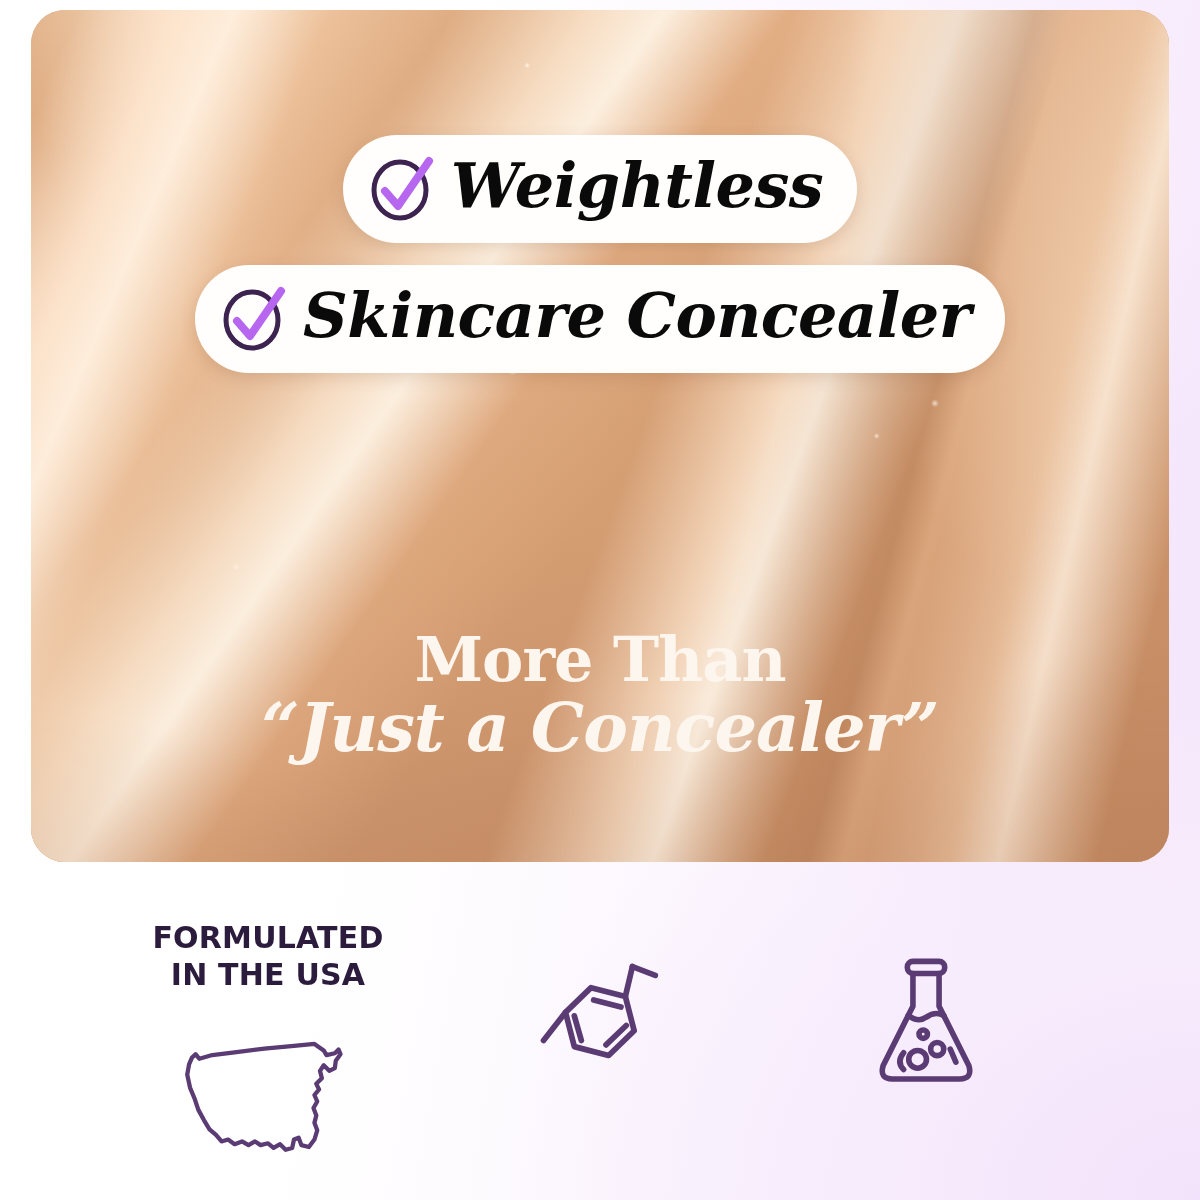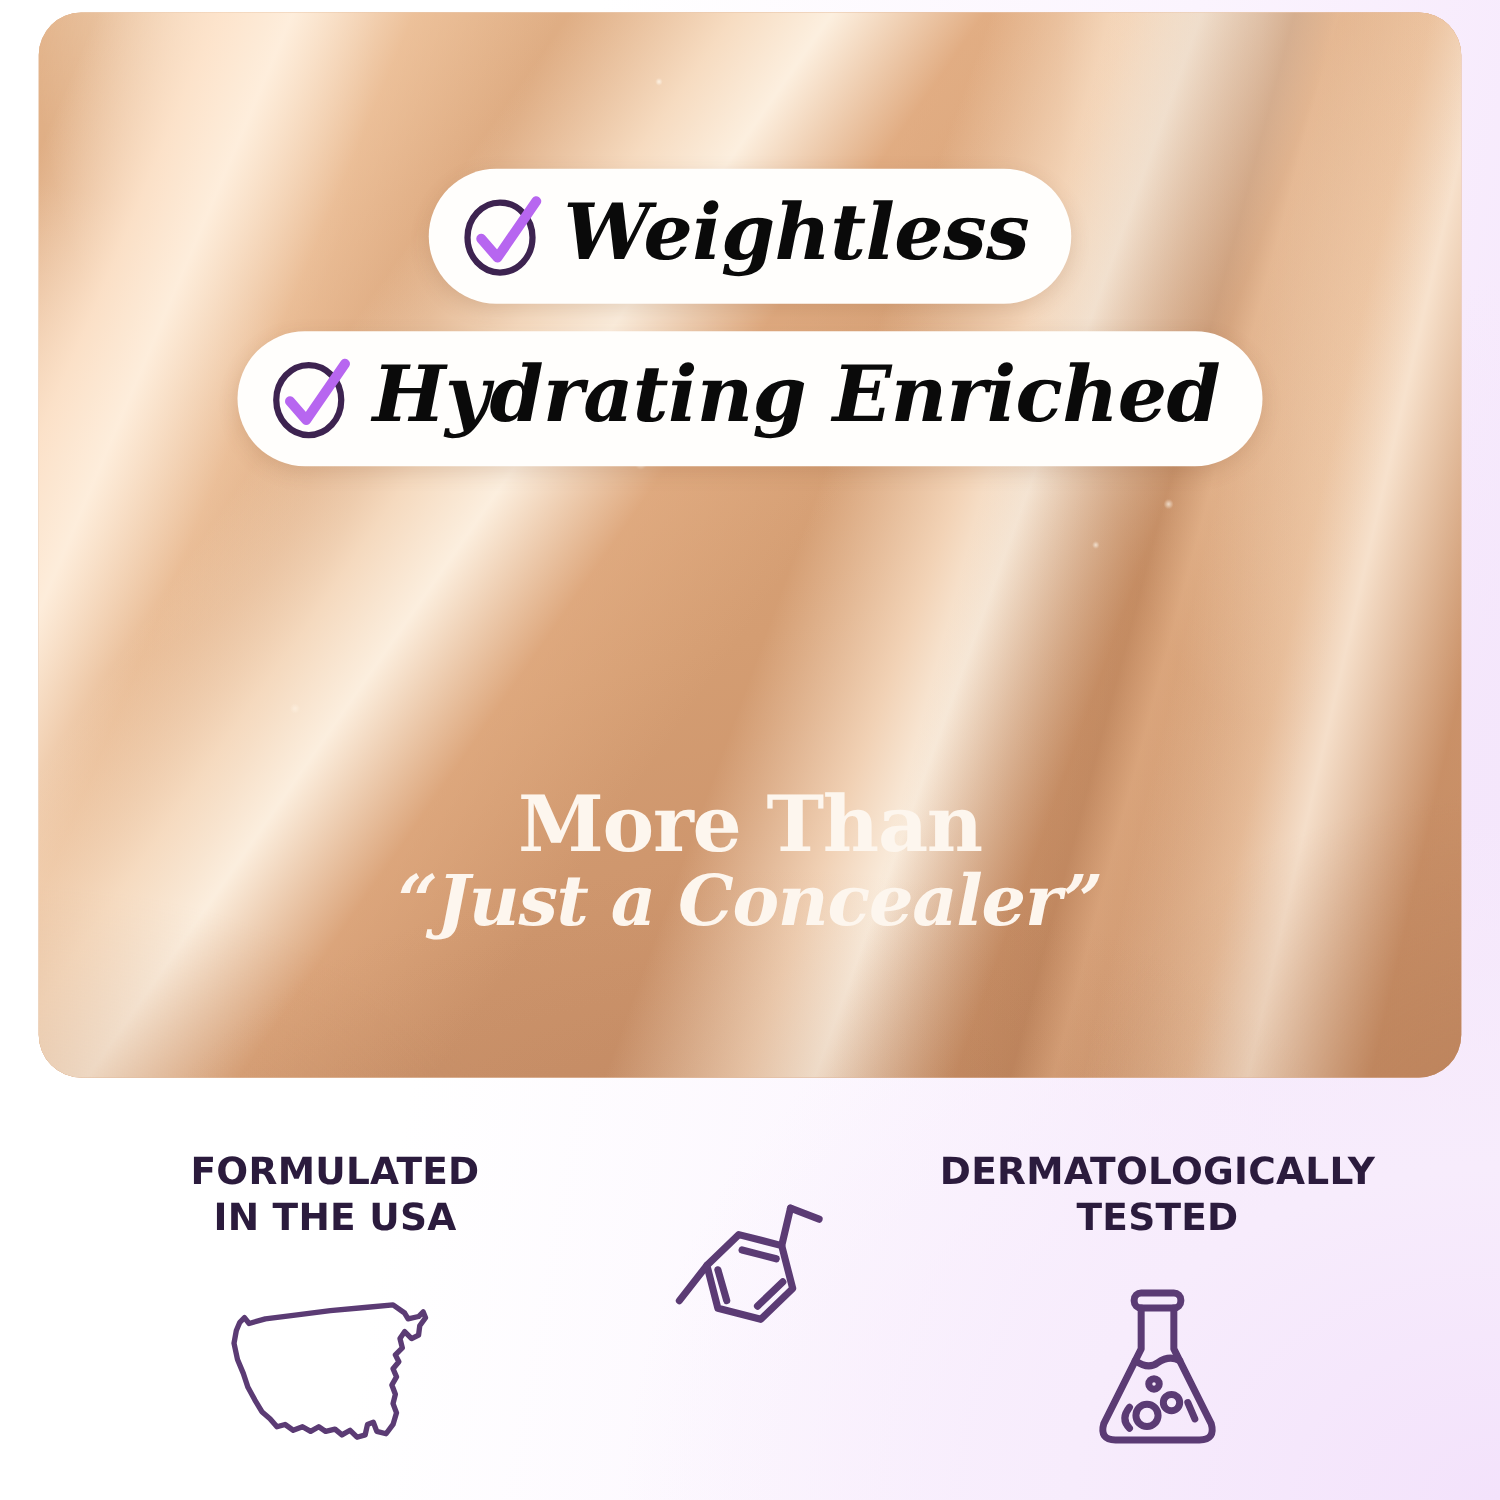--- a/index.html
+++ b/index.html
@@ -163,39 +163,38 @@
     font-weight: 700;
     font-size: 62px;
     line-height: 1.04;
     color: #fdf6ee;
     letter-spacing: -1px;
   }
   #headline .l2 {
     font-family: "DejaVu Serif", "Liberation Serif", serif;
     font-weight: 700;
     font-style: italic;
-    font-size: 56px;
+    font-size: 67px;
     line-height: 1.06;
     color: #fdf6ee;
     letter-spacing: -1px;
   }
 
   
   #badges {
     position: absolute;
     left: 60px;
     top: 920px;
     width: 1080px;
     display: flex;
     align-items: flex-start;
   }
   .badge {
     display: flex;
     flex-direction: column;
-    align-items: center;
   }
   .badge:nth-child(1) { width: 360px; margin-left: 28px; }
   .badge:nth-child(2) { width: 260px; margin-left: 28px; }
   .badge:nth-child(3) { width: 380px; }
   .badge-label {
     font-family: "DejaVu Sans", "Liberation Sans", sans-serif;
     font-weight: 700;
     font-size: 30px;
     line-height: 1.22;
     letter-spacing: 0.2px;
@@ -241,21 +240,21 @@
       </div>
 
 
       <div class="pill">
         <span class="check">
           <svg viewBox="0 0 66 66" width="66" height="66" aria-hidden="true">
             <ellipse cx="31" cy="34" rx="26" ry="28" fill="none" stroke="#3d2350" stroke-width="5"></ellipse>
             <path d="M16 35 L29 50 L60 5" fill="none" stroke="#b766f0" stroke-width="8" stroke-linecap="round" stroke-linejoin="round"></path>
           </svg>
         </span>
-        <span class="pill-label">Hydrating Enriched</span>
+        <span class="pill-label">Skincare Concealer</span>
       </div>
 
     </div>
 
     <div id="headline">
       <div class="l1">More Than</div>
       <div class="l2">“Just a Concealer”</div>
     </div>
   </div>
 
@@ -292,22 +291,20 @@
             <path d="M97 46 L105 12"></path>
             <path d="M105 12 L131 22"></path>
 
             <path d="M29 64 L4 96"></path>
           </g>
         </svg>
       </div>
     </div>
 
     <div class="badge">
-      <div class="badge-label">DERMATOLOGICALLY
-TESTED</div>
       <div class="badge-icon">
         <svg viewBox="0 0 120 150" width="112" height="140" aria-hidden="true">
           <g fill="none" stroke="#5b3b74" stroke-width="6" stroke-linecap="round" stroke-linejoin="round">
 
             <rect x="40" y="10" width="40" height="13" rx="6"></rect>
 
             <path d="M46 23 L46 58 L14 122 Q10 136 24 136 L96 136 Q110 136 106 122 L74 58 L74 23"></path>
 
             <path d="M41 68 Q52 76 60 70 Q70 63 79 68"></path>
 

